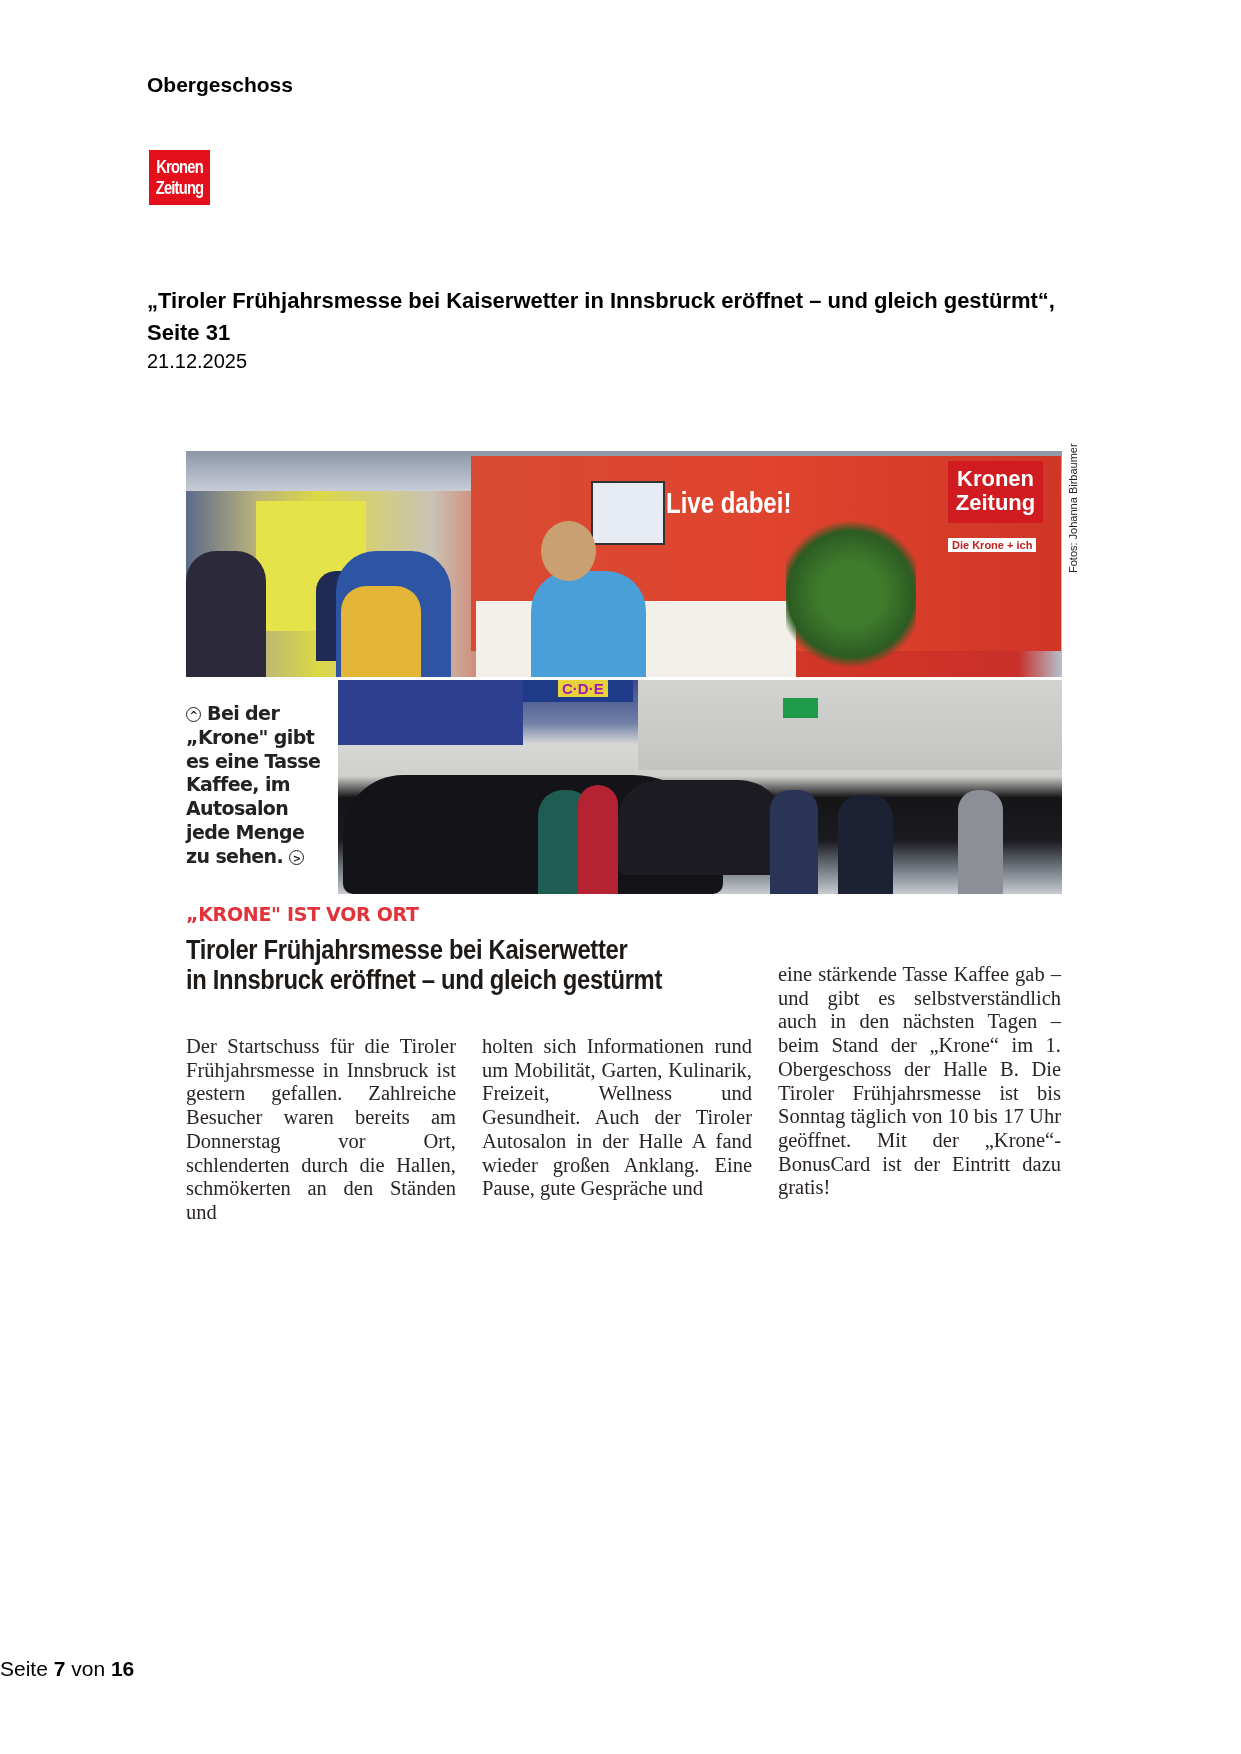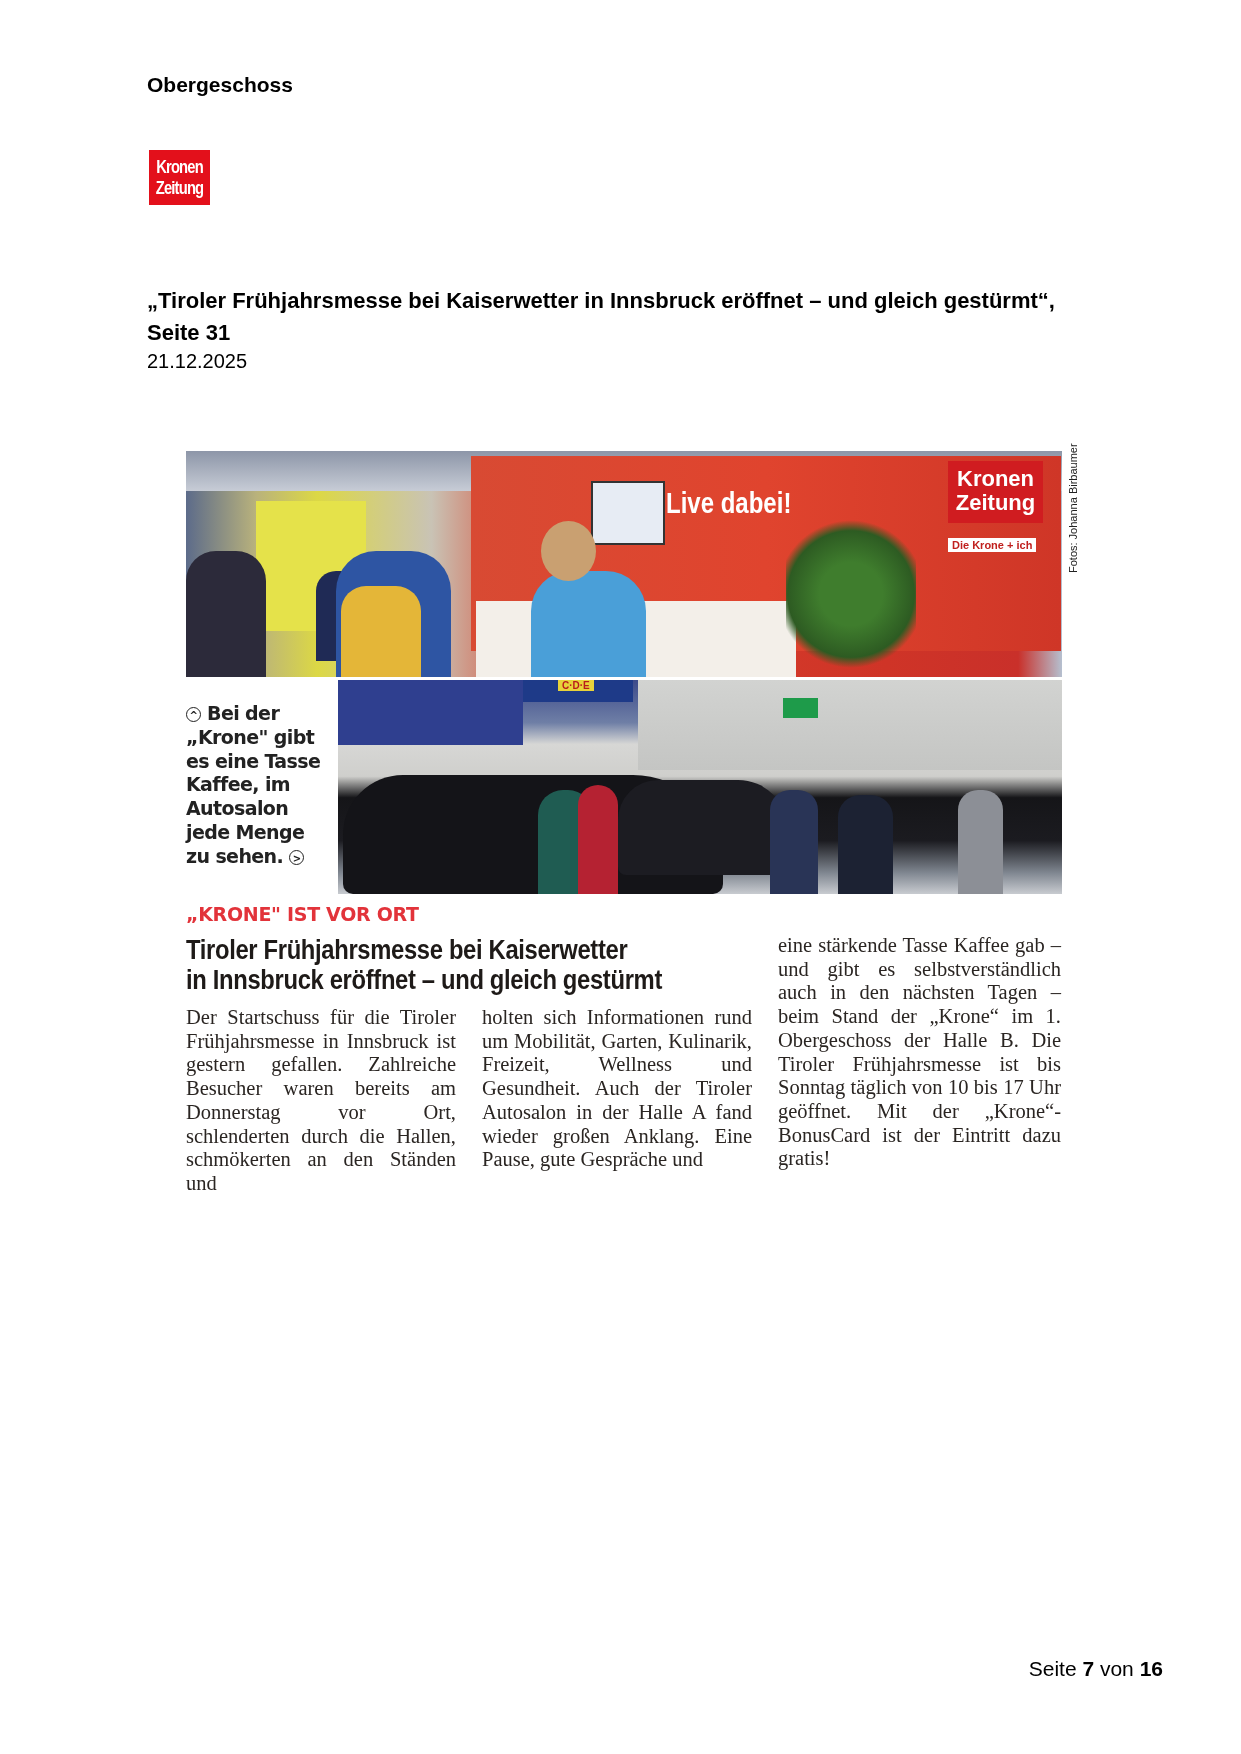--- a/index.html
+++ b/index.html
@@ -19,27 +19,27 @@
     .credit { left: 1064px; top: 423px; width: 18px; height: 150px; }
     .credit-text { position: absolute; left: 0; top: 0; font-size: 11px; color: #222; white-space: nowrap; transform: rotate(-90deg) translateX(-150px); transform-origin: left top; width: 150px; text-align: left; line-height: 18px; }
 
     
     .caption { left: 186px; top: 702px; width: 140px; font-family: "DejaVu Sans", sans-serif; font-weight: bold; font-size: 19px; line-height: 23.8px; color: #222; letter-spacing: -0.6px; }
     .cap-icon { display: inline-block; width: 15px; height: 15px; border: 1.6px solid #222; border-radius: 50%; font-size: 10px; line-height: 15px; text-align: center; vertical-align: 1px; box-sizing: border-box; }
 
     
     .kicker { left: 186px; top: 903px; font-family: "DejaVu Sans", sans-serif; font-weight: bold; font-size: 19px; color: #e2333a; letter-spacing: -0.3px; }
     .headline { left: 186px; top: 935px; width: 560px; font-family: "Liberation Sans", sans-serif; font-weight: bold; font-size: 28px; line-height: 30px; color: #1e1a18; transform: scaleX(0.85); transform-origin: left top; white-space: nowrap; letter-spacing: -0.4px; }
-    .col { font-family: "Liberation Serif", serif; font-size: 20.5px; line-height: 23.7px; color: #2a2522; text-align: justify; }
+    .col { font-family: "Liberation Serif", serif; font-size: 20.5px; line-height: 23.7px; color: #2a2522; text-align: justify; margin-top: 29px; }
     .col p { margin: 0; }
     .col-1 { left: 186px; top: 1006px; width: 270px; }
     .col-2 { left: 482px; top: 1006px; width: 270px; }
     .col-3 { left: 778px; top: 934px; width: 283px; }
 
-    .footer { left: 0; width: 1163px; top: 1657px; text-align: right; font-size: 21px; }
+    .footer { left: 0; width: 1163px; top: 1657px; text-align: left; font-size: 21px; }
     .footer b { font-weight: bold; }
   </style>
 </head>
 <body>
 
 <div class="abs source-name">Obergeschoss</div>
 
 <div class="abs logo">
   <span>Kronen</span>
   <span>Zeitung</span>
@@ -69,21 +69,21 @@
   <div class="shape" style="left:600px;top:60px;width:130px;height:166px;background:radial-gradient(circle,#3f7d2d 30%,#2d5b22 60%,transparent 70%);"></div>
 </div>
 
 <div class="abs credit">
   <div class="credit-text">Fotos: Johanna Birbaumer</div>
 </div>
 
 <div class="abs photo photo-bottom">
   <div class="shape" style="left:0;top:0;width:185px;height:65px;background:#2f3f8f;"></div>
   <div class="shape" style="left:185px;top:0;width:110px;height:22px;background:#1e3a88;"></div>
-  <div class="shape" style="left:220px;top:0;padding:0 4px;background:#e8d23a;color:#b91c1c;font-weight:bold;font-size:10px;">C·D·E</div>
+  <div class="shape" style="left:220px;top:0;padding:0 4px;background:#e8d23a;color:#a21caf;font-weight:bold;font-size:15px;">C·D·E</div>
   <div class="shape" style="left:300px;top:0;width:424px;height:90px;background:linear-gradient(180deg,#d2d3d1,#c4c5c3);"></div>
   <div class="shape" style="left:445px;top:18px;width:35px;height:20px;background:#1e9b4a;"></div>
   <div class="shape" style="left:5px;top:95px;width:380px;height:119px;background:#141418;border-radius:60px 90px 10px 10px;"></div>
   <div class="shape" style="left:280px;top:100px;width:170px;height:95px;background:#1c1c22;border-radius:40px 50px 8px 8px;"></div>
   <div class="shape" style="left:200px;top:110px;width:55px;height:104px;background:#1f5c52;border-radius:25px 25px 0 0;"></div>
   <div class="shape" style="left:240px;top:105px;width:40px;height:109px;background:#b52232;border-radius:20px 20px 0 0;"></div>
   <div class="shape" style="left:432px;top:110px;width:48px;height:104px;background:#293456;border-radius:20px 20px 0 0;"></div>
   <div class="shape" style="left:500px;top:115px;width:55px;height:99px;background:#1c2233;border-radius:22px 22px 0 0;"></div>
   <div class="shape" style="left:620px;top:110px;width:45px;height:104px;background:#8c8f96;border-radius:20px 20px 0 0;"></div>
 </div>

